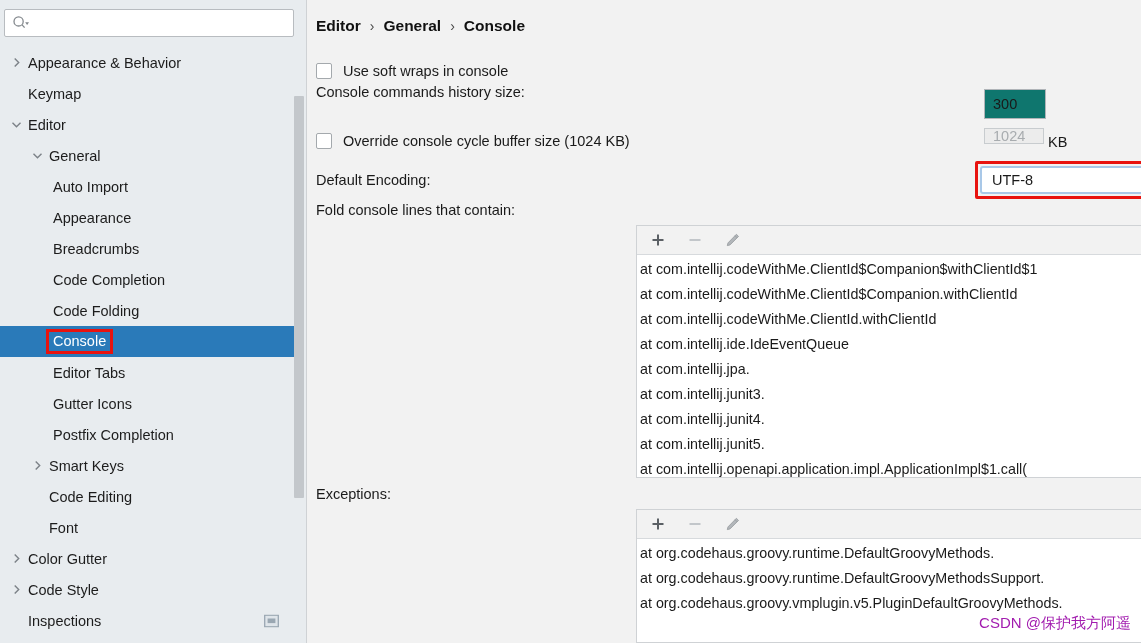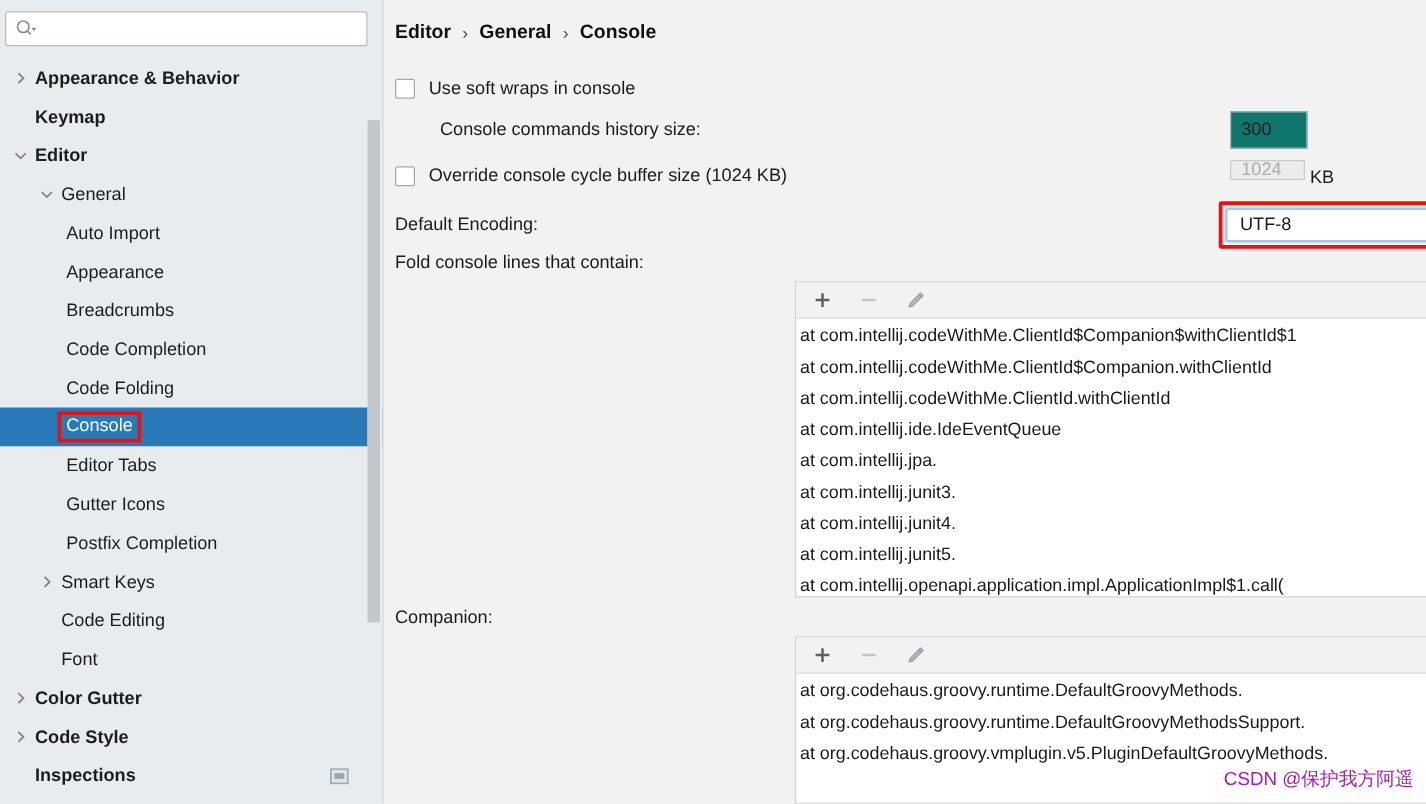--- a/index.html
+++ b/index.html
@@ -46,21 +46,21 @@
     display: flex; align-items: center;
     white-space: nowrap;
     font-size: 14.5px;
     color: #1c1c1c;
   }
   .tree-row .twisty {
     position: absolute;
     width: 13px; height: 13px;
   }
   .tree-row .tlabel { display: inline-block; }
-  .lvl0 { padding-left: 28px; font-weight: bold; }
+  .lvl0 { padding-left: 28px; font-weight: normal; }
   .lvl0 .twisty { left: 10px; }
   .lvl1 { padding-left: 49px; }
   .lvl1 .twisty { left: 31px; }
   .lvl2 { padding-left: 53px; }
   .tree-row.selected { background: #2a7ab9; color: #ffffff; width: 306px; }
   .tree-row.selected .tlabel {
     position: relative;
     outline: 3px solid #e8130f;
     padding: 1px 4px 2px 4px;
     margin-left: -4px;
@@ -314,21 +314,21 @@
       <span>General</span>
       <span class="sep">›</span>
       <span>Console</span>
     </div>
 
     <div class="check-row" style="top:63px;">
       <span class="cbox"></span>
       <span>Use soft wraps in console</span>
     </div>
 
-    <div class="plain-label" style="top:96px;margin-left:36px;">Console commands history size:</div>
+    <div class="plain-label" style="top:84px;">Console commands history size:</div>
     <div class="num-field" style="left:677px; top:89px; width:62px; height:30px;">
       <span>300</span>
     </div>
 
     <div class="check-row" style="top:133px;">
       <span class="cbox"></span>
       <span>Override console cycle buffer size (1024 KB)</span>
     </div>
     <div class="num-field disabled" style="left:677px; top:128px; width:60px; height:16px;">
       <span>1024</span>
@@ -369,21 +369,21 @@
           <div class="lp-row">at com.intellij.codeWithMe.ClientId.withClientId</div>
           <div class="lp-row">at com.intellij.ide.IdeEventQueue</div>
           <div class="lp-row">at com.intellij.jpa.</div>
           <div class="lp-row">at com.intellij.junit3.</div>
           <div class="lp-row">at com.intellij.junit4.</div>
           <div class="lp-row">at com.intellij.junit5.</div>
           <div class="lp-row">at com.intellij.openapi.application.impl.ApplicationImpl$1.call(</div>
         </div>
     </div>
 
-    <div class="plain-label" style="top:486px;">Companion:</div>
+    <div class="plain-label" style="top:486px;">Exceptions:</div>
     <div class="listpanel" style="top:509px; width:812px; height:134px;">
       <div class="lp-toolbar">
         <span class="tb-btn">
           <svg width="16" height="16" viewBox="0 0 16 16">
             <line x1="8" y1="2.5" x2="8" y2="13.5" stroke="#5b6065" stroke-width="2"></line>
             <line x1="2.5" y1="8" x2="13.5" y2="8" stroke="#5b6065" stroke-width="2"></line>
           </svg>
         </span>
         <span class="tb-btn">
           <svg width="16" height="16" viewBox="0 0 16 16">

